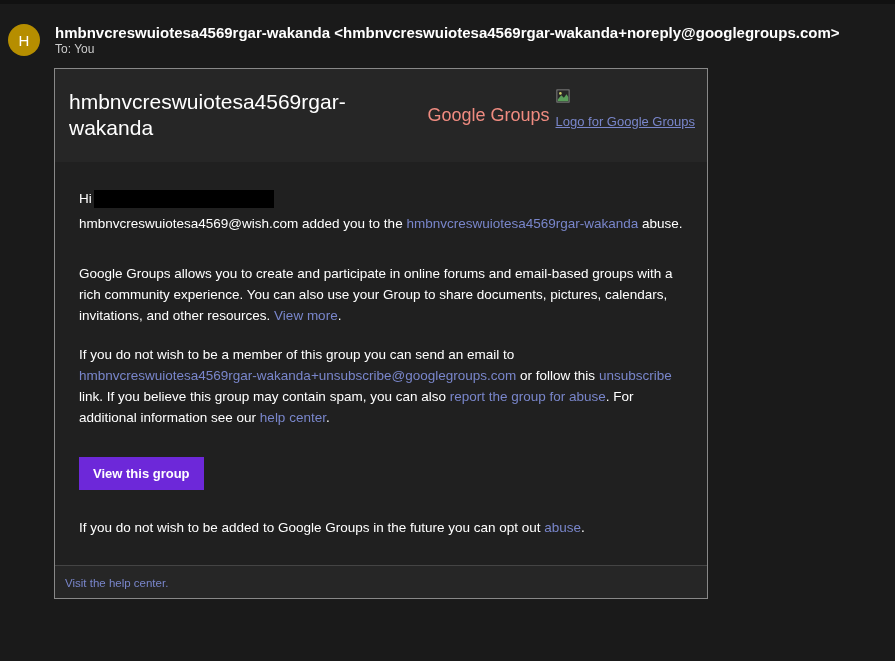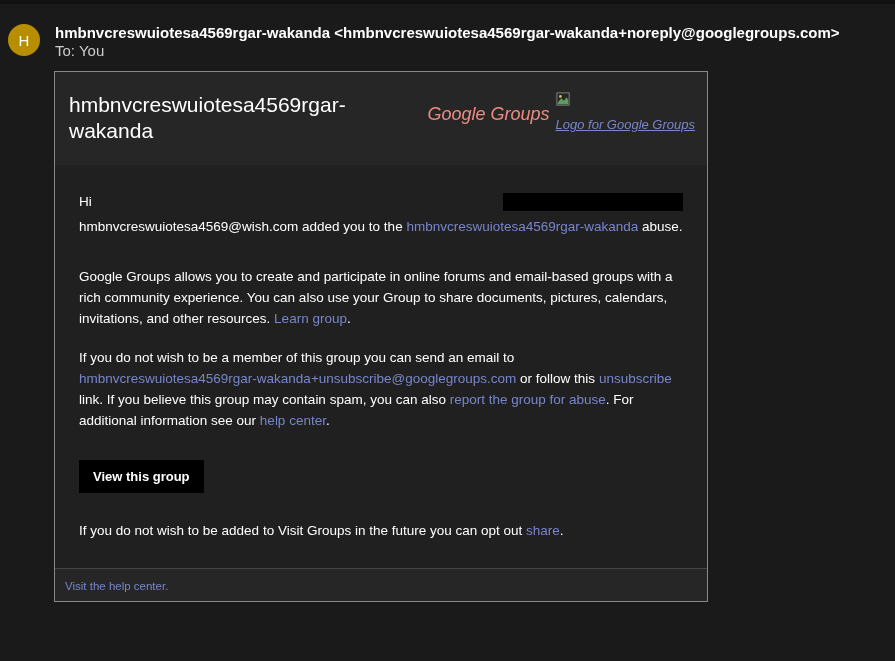--- a/index.html
+++ b/index.html
@@ -48,21 +48,21 @@
       font-weight: 600;
       margin-bottom: 1px;
     }
     .date-line {
       color: #ccc;
       font-size: 12.5px;
       margin-bottom: 10px;
     }
     .to-line {
       color: #ccc;
-      font-size: 15px;
+      font-size: 12px;
     }
     .to-label {
       color: #ccc;
     }
     .message-card {
       margin-left: 48px;
       border: 1px solid #888;
       background: #202020;
       width: 654px;
     }
@@ -76,23 +76,22 @@
     .group-title {
       color: #fff;
       font-size: 21px;
       font-weight: 400;
       font-family: Arial, sans-serif;
       max-width: 310px;
       line-height: 1.25;
     }
     .logo-section {
       display: flex;
-      align-items: flex-start;
+      align-items: center;
       gap: 6px;
-      font-style: italic;
     }
     .google-groups-text {
       color: #ef8b80;
       font-size: 18px;
       font-family: Arial, sans-serif;
       margin-top: 12px;
     }
     .logo-box {
       display: flex;
       flex-direction: column;
@@ -111,21 +110,20 @@
       line-height: 1.3;
       font-size: 13px;
     }
     .card-body {
       padding: 28px 24px 20px 24px;
     }
     .greeting-row {
       display: flex;
       align-items: center;
       margin-bottom: 6px;
-      justify-content: space-between;
     }
     .hi-text {
       color: #fff;
       font-size: 13.5px;
     }
     .redacted {
       background: #000;
       width: 180px;
       height: 18px;
       display: inline-block;
@@ -139,21 +137,21 @@
     }
     .body-text.first-para {
       margin-bottom: 30px;
     }
     .link-text {
       color: #7986cb;
       text-decoration: none;
     }
     .cta-button {
       display: inline-block;
-      background: #000000;
+      background: #6d28d9;
       color: #fff;
       padding: 9px 14px;
       font-size: 13px;
       font-weight: 600;
       border: none;
       cursor: pointer;
       margin-top: 10px;
       margin-bottom: 28px;
       font-family: inherit;
     }
@@ -203,30 +201,30 @@
 
     <div class="card-body">
       <div class="greeting-row">
         <span class="hi-text">Hi</span>
         <span class="redacted"></span>
       </div>
       <p class="body-text first-para">
         <span>hmbnvcreswuiotesa4569@wish.com added you to the </span><a href="#" class="link-text"><span>hmbnvcreswuiotesa4569rgar-wakanda</span></a><span> abuse.</span>
       </p>
       <p class="body-text">
-        <span>Google Groups allows you to create and participate in online forums and email-based groups with a rich community experience. You can also use your Group to share documents, pictures, calendars, invitations, and other resources. </span><a href="#" class="link-text"><span>Learn group</span></a><span>.</span>
+        <span>Google Groups allows you to create and participate in online forums and email-based groups with a rich community experience. You can also use your Group to share documents, pictures, calendars, invitations, and other resources. </span><a href="#" class="link-text"><span>View more</span></a><span>.</span>
       </p>
       <p class="body-text">
         <span>If you do not wish to be a member of this group you can send an email to </span><a href="#" class="link-text"><span>hmbnvcreswuiotesa4569rgar-wakanda+unsubscribe@googlegroups.com</span></a><span> or follow this </span><a href="#" class="link-text"><span>unsubscribe</span></a><span> link. If you believe this group may contain spam, you can also </span><a href="#" class="link-text"><span>report the group for abuse</span></a><span>. For additional information see our </span><a href="#" class="link-text"><span>help center</span></a><span>.</span>
       </p>
 
       <button class="cta-button"><span>View this group</span></button>
 
       <p class="body-text" style="margin-bottom:6px">
-        <span>If you do not wish to be added to Visit Groups in the future you can opt out </span><a href="#" class="link-text"><span>share</span></a><span>.</span>
+        <span>If you do not wish to be added to Google Groups in the future you can opt out </span><a href="#" class="link-text"><span>abuse</span></a><span>.</span>
       </p>
     </div>
 
     <div class="card-footer">
       <a href="#" class="footer-link"><span>Visit the help center.</span></a>
     </div>
   </div>
 </div>
 
 </body></html>

